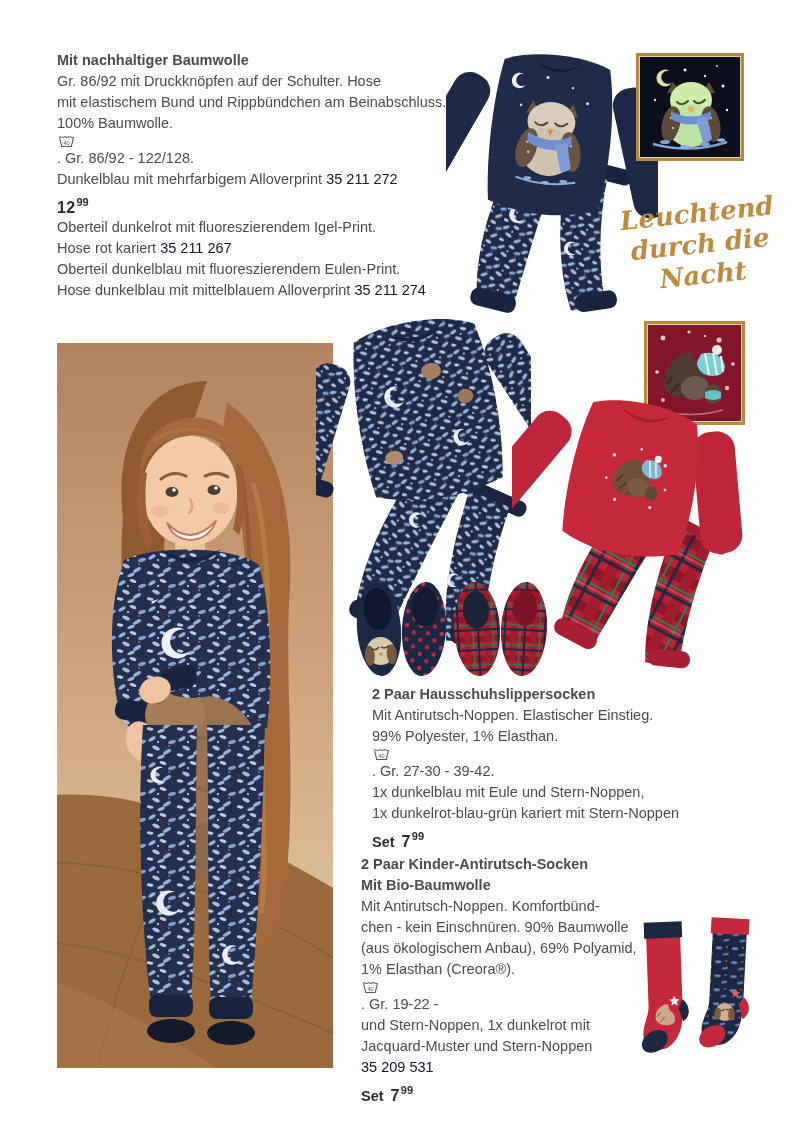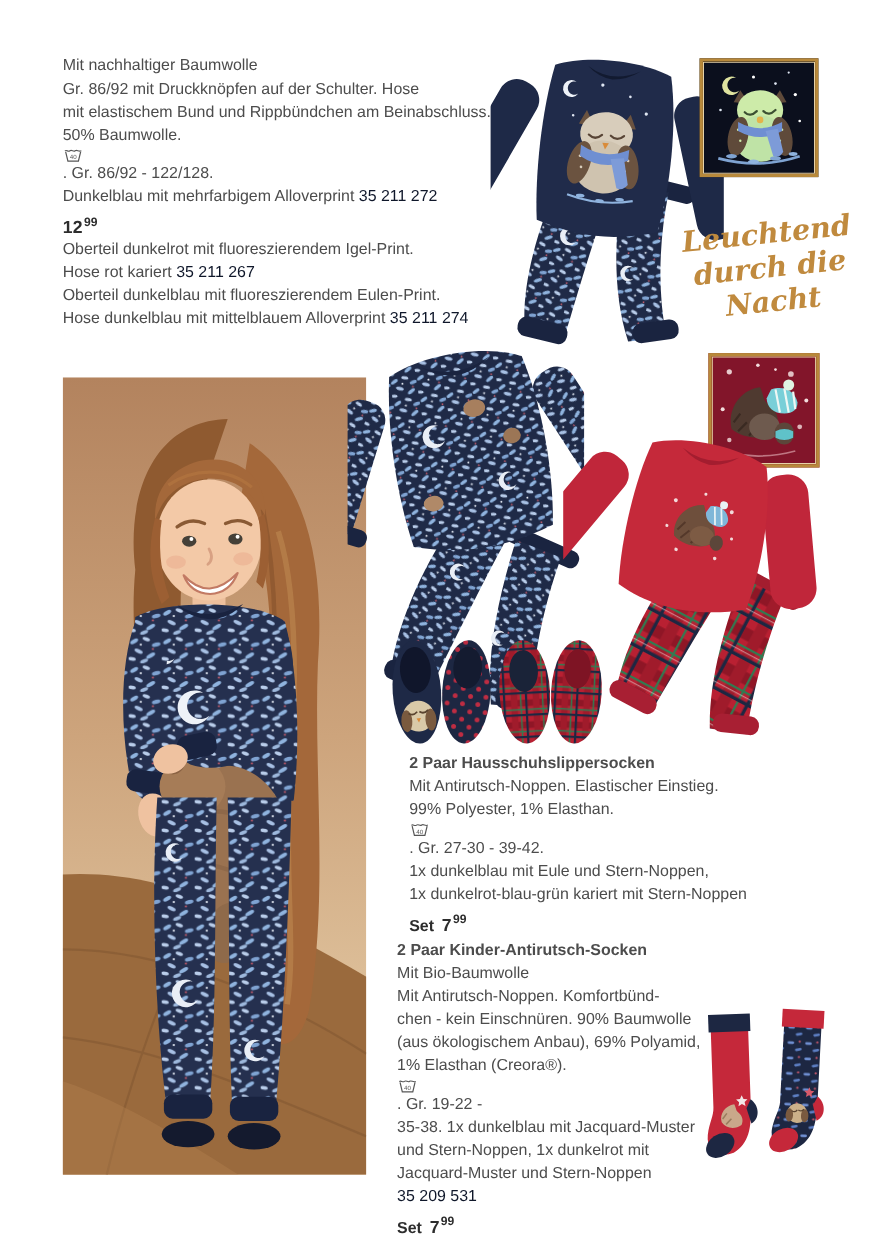--- a/index.html
+++ b/index.html
@@ -1,21 +1,21 @@
 <!DOCTYPE html>
 <html><head>
 <meta charset="utf-8">
 <style>
   html,body{margin:0;padding:0;background:#fff;}
   .page{position:relative;width:800px;height:1126px;background:#fff;overflow:hidden;
         font-family:"Liberation Sans",sans-serif;color:#4c4c4c;}
   .abs{position:absolute;}
   .tblock p{margin:0;font-size:14.5px;line-height:21px;white-space:nowrap;color:#4c4c4c;}
   .ptitle{font-size:15.5px;font-weight:700;color:#2d2d2d;margin:0 0 3px 0;white-space:nowrap;}
-  .eco{font-size:15px;font-weight:400;color:#5f9c70;margin:0 0 2px 0;white-space:nowrap;}
+  .eco{font-size:15px;font-weight:700;color:#5f9c70;margin:0 0 2px 0;white-space:nowrap;}
   .bnum{font-weight:400;color:#0f172a;}
   .price{margin-top:9px;color:#2d2d2d;font-weight:700;white-space:nowrap;}
   .price .prefix{font-size:14.5px;margin-right:7px;}
   .price .int{font-size:16px;letter-spacing:.3px;}
   .price .sup{font-size:11px;position:relative;top:-7px;left:1px;}
   .tagline{font-family:"DejaVu Serif",serif;font-style:italic;font-weight:700;
            color:#c08a3e;font-size:26px;line-height:31px;text-align:center;
            transform:rotate(-6deg);}
   .frame{box-sizing:border-box;border:3px solid #b8893b;box-shadow:inset 0 0 0 1px #e7d2a8;}
   .wash{vertical-align:-2px;margin:0 1px;}
@@ -87,21 +87,21 @@
     <stop offset=".75" stop-color="#dcbd97"></stop>
   </linearGradient>
   <path id="moon" d="M3.5 -6 A7 7 0 1 0 6 3.5 A5.5 5.5 0 1 1 3.5 -6 Z"></path>
 </defs>
 </svg>
 
 <div class="abs tblock" style="left:57px;top:50px;width:400px">
   <p class="eco">Mit nachhaltiger Baumwolle</p>
   <p><span>Gr. 86/92 mit Druckknöpfen auf der Schulter. Hose</span></p>
   <p><span>mit elastischem Bund und Rippbündchen am Beinabschluss.</span></p>
-  <p><span>50% Baumwolle. </span><svg class="wash" width="17" height="14" viewBox="0 0 20 16">
+  <p><span>100% Baumwolle. </span><svg class="wash" width="17" height="14" viewBox="0 0 20 16">
           <path d="M2 4.5 L4.4 14.5 H15.6 L18 4.5" fill="none" stroke="#565656" stroke-width="1.3"></path>
           <path d="M1.2 3.6 C3 1.9 4.6 5 6.6 3.4 C8.6 1.8 10.2 4.9 12.2 3.3 C14.2 1.8 15.8 4.9 18.8 3.4" fill="none" stroke="#565656" stroke-width="1.2"></path>
           <text x="10" y="12.6" font-size="6.6" text-anchor="middle" fill="#565656" font-family="Liberation Sans, sans-serif">40</text>
         </svg><span>. Gr. 86/92 - 122/128.</span></p>
   <p><span>Dunkelblau mit mehrfarbigem Alloverprint </span><span class="bnum">35 211 272</span></p>
   <div class="price">
     <span class="int">12</span><span class="sup">99</span>
   </div>
 </div>
 
@@ -399,21 +399,20 @@
   <p class="ptitle">2 Paar Kinder-Antirutsch-Socken</p>
   <p class="eco">Mit Bio-Baumwolle</p>
   <p><span>Mit Antirutsch-Noppen. Komfortbünd-</span></p>
   <p><span>chen - kein Einschnüren. 90% Baumwolle</span></p>
   <p><span>(aus ökologischem Anbau), 69% Polyamid,</span></p>
   <p><span>1% Elasthan (Creora®). </span><svg class="wash" width="17" height="14" viewBox="0 0 20 16">
           <path d="M2 4.5 L4.4 14.5 H15.6 L18 4.5" fill="none" stroke="#565656" stroke-width="1.3"></path>
           <path d="M1.2 3.6 C3 1.9 4.6 5 6.6 3.4 C8.6 1.8 10.2 4.9 12.2 3.3 C14.2 1.8 15.8 4.9 18.8 3.4" fill="none" stroke="#565656" stroke-width="1.2"></path>
           <text x="10" y="12.6" font-size="6.6" text-anchor="middle" fill="#565656" font-family="Liberation Sans, sans-serif">40</text>
         </svg><span>. Gr. 19-22 -</span></p>
-  <p><span>35-38. 1x dunkelblau mit Jacquard-Muster</span></p>
   <p><span>und Stern-Noppen, 1x dunkelrot mit</span></p>
   <p><span>Jacquard-Muster und Stern-Noppen</span></p>
   <p><span class="bnum">35 209 531</span></p>
   <div class="price">
     <span class="prefix">Set</span><span class="int">7</span><span class="sup">99</span>
   </div>
 </div>
 
 <div class="abs" style="left:626px;top:912px;width:138px;height:158px">
 <svg width="138" height="158" viewBox="0 0 138 158">

